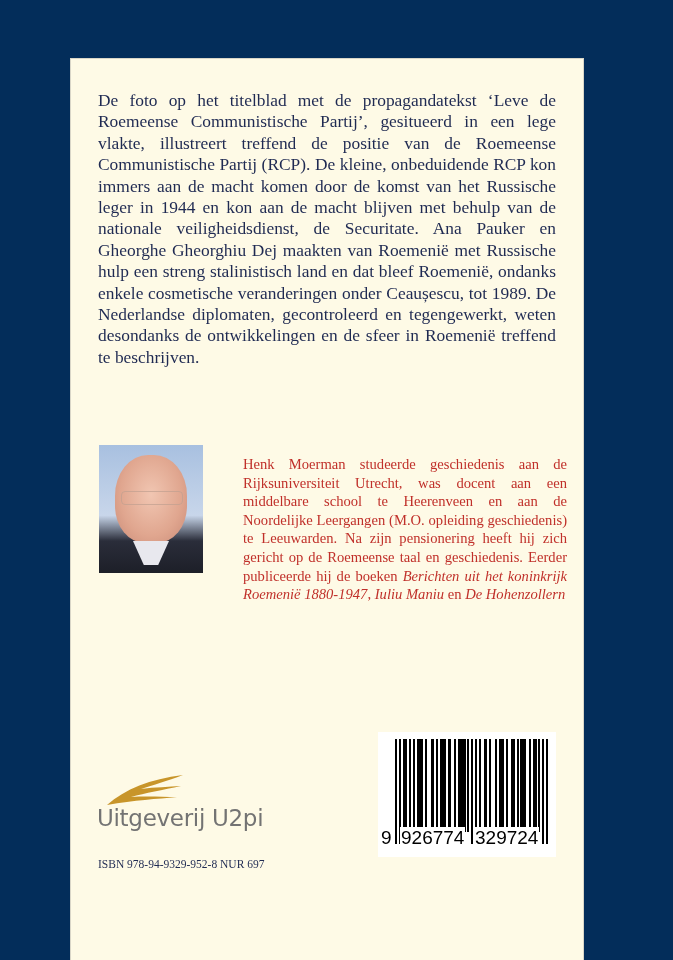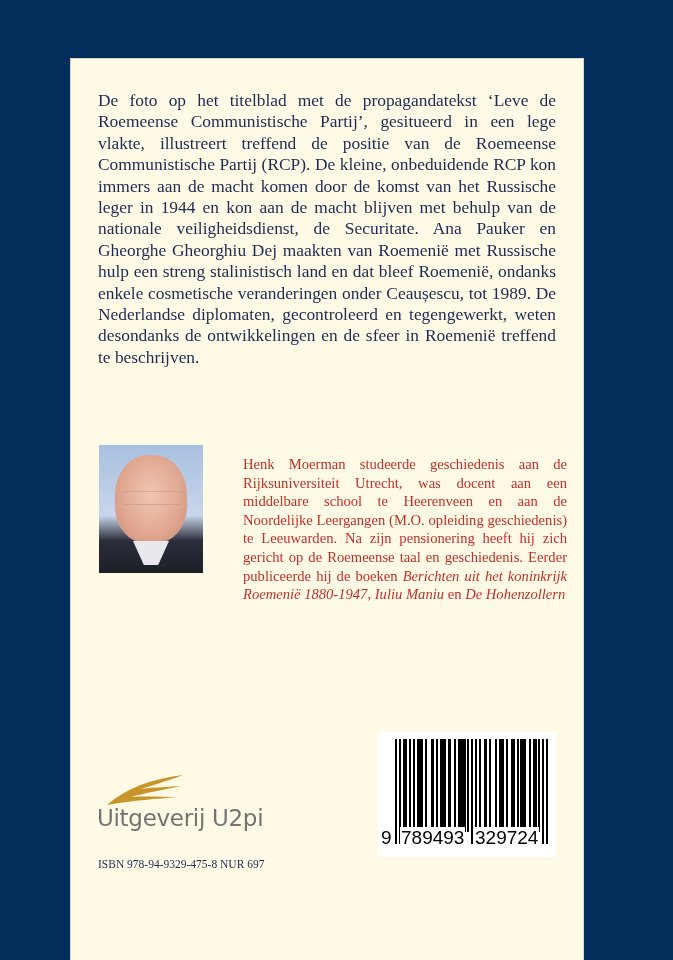--- a/index.html
+++ b/index.html
@@ -81,21 +81,21 @@
 
   <p class="bio"><span>Henk Moerman studeerde geschiedenis aan de Rijksuniversiteit Utrecht, was docent aan een middelbare school te Heerenveen en aan de Noordelijke Leergangen (M.O. opleiding geschiedenis) te Leeuwarden. Na zijn pensionering heeft hij zich gericht op de Roemeense taal en geschiedenis. Eerder publiceerde hij de boeken</span> <em>Berichten uit het koninkrijk Roemenië 1880-1947</em><span>, </span><em>Iuliu Maniu</em><span> en </span><em>De Hohenzollern</em></p>
 
   <div class="logo">
     <svg width="80" height="32" viewBox="0 0 80 32" style="position:absolute;left:8px;top:0;">
       <path d="M2 30 C20 14, 45 4, 78 0 C62 6, 48 10, 36 14 C50 12, 64 12, 76 11 C58 15, 40 18, 26 22 C42 21, 58 22, 72 22 C52 24, 30 25, 2 30 Z" fill="#c8952a"></path>
     </svg>
     <div class="logo-text">Uitgeverij U2pi</div>
   </div>
 
-  <div class="isbn">ISBN 978-94-9329-475-8 NUR 697</div>
+  <div class="isbn">ISBN 978-94-9329-952-8 NUR 697</div>
 
   <div class="barcode-box">
     <div class="bars">
       <span class="gap" style="width:10px"></span>
       <span class="long" style="width:2px"></span>
         <span class="gap" style="width:2px"></span>
         <span class="long" style="width:2px"></span>
       <span class="gap" style="width:2px"></span>
         <span style="width:4px"></span>
         <span class="gap" style="width:2px"></span>
@@ -147,17 +147,17 @@
       <span class="gap" style="width:2px"></span>
         <span style="width:4px"></span>
         <span class="gap" style="width:2px"></span>
         <span style="width:2px"></span>
       <span class="gap" style="width:2px"></span>
         <span class="long" style="width:2px"></span>
         <span class="gap" style="width:2px"></span>
         <span class="long" style="width:2px"></span>
     </div>
     <span class="bc-digit" style="left:2px">9</span>
-    <span class="bc-digit" style="left:22px">789493</span>
+    <span class="bc-digit" style="left:22px">926774</span>
     <span class="bc-digit" style="left:96px">329724</span>
   </div>
 
 </div>
 
 </body></html>

